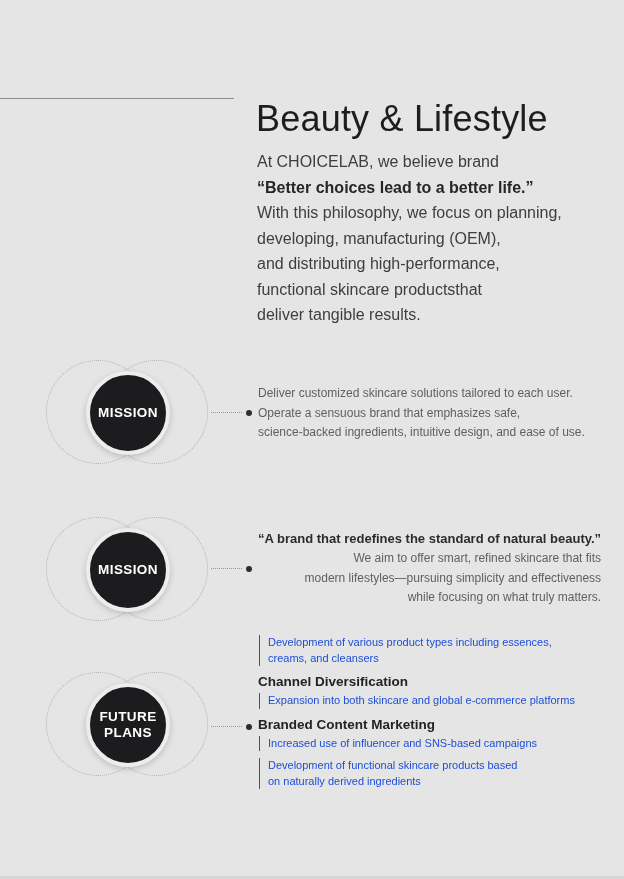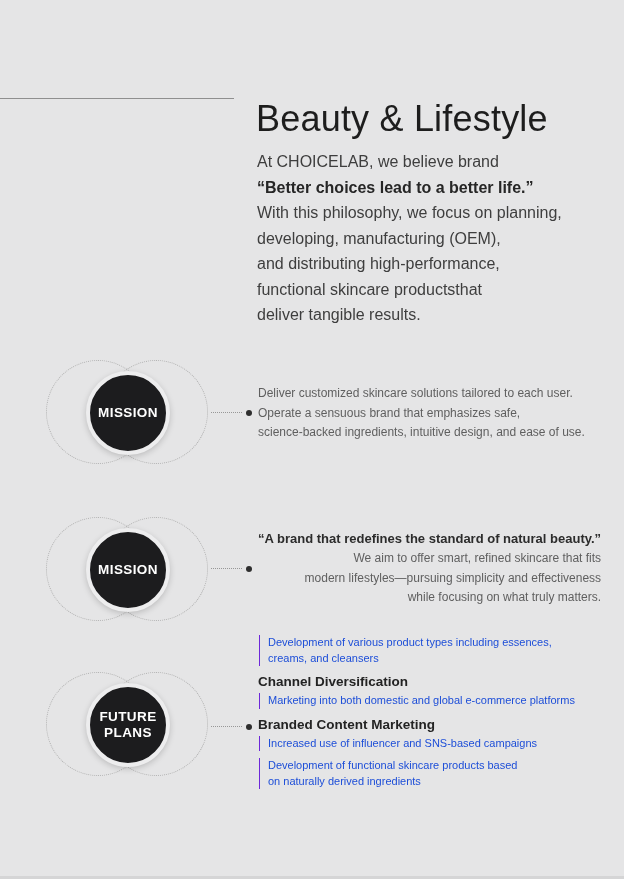--- a/index.html
+++ b/index.html
@@ -200,21 +200,21 @@
   </div>
   <div class="connector c-future"></div>
 
   <div class="fp">
     <div class="fp-item">
       <div class="fp-desc">Development of various product types including essences,
 creams, and cleansers</div>
     </div>
     <div class="fp-item">
       <div class="fp-heading">Channel Diversification</div>
-      <div class="fp-desc">Marketing into both domestic and global e-commerce platforms</div>
+      <div class="fp-desc">Expansion into both skincare and global e-commerce platforms</div>
     </div>
     <div class="fp-item">
       <div class="fp-heading">Branded Content Marketing</div>
       <div class="fp-desc">Increased use of influencer and SNS-based campaigns</div>
     </div>
     <div class="fp-item">
       <div class="fp-desc">Development of functional skincare products based
 on naturally derived ingredients</div>
     </div>
   </div>

